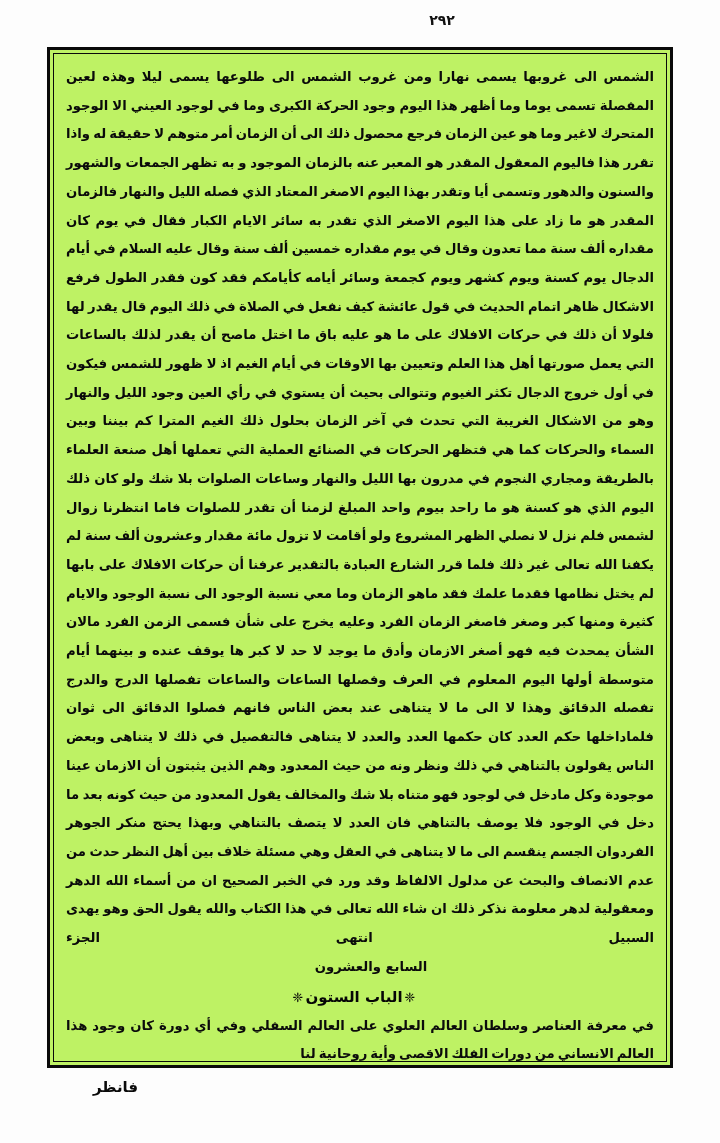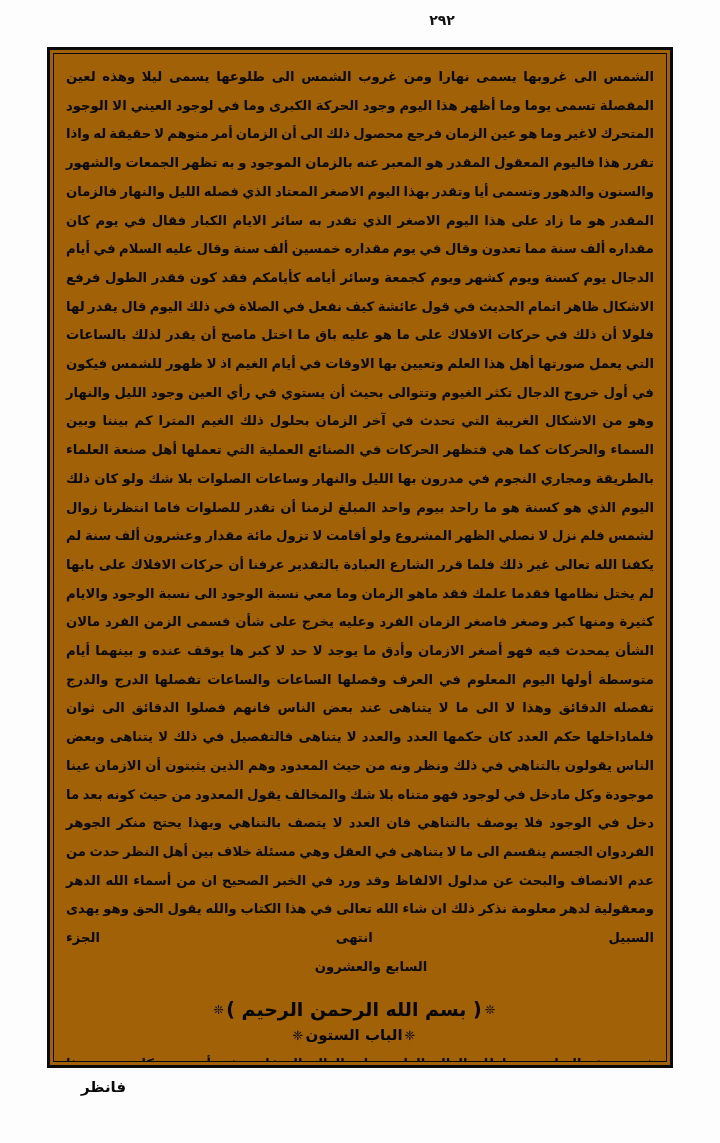--- a/index.html
+++ b/index.html
@@ -43,21 +43,21 @@
 
   
   .frame {
     position: absolute;
     left: 47px;
     top: 47px;
     width: 626px;
     height: 1021px;
     border: 3px solid #0a0a0a;
     box-sizing: border-box;
-    background: #a16207;
+    background: #bef264;
   }
   .frame-inner {
     position: absolute;
     inset: 3px;
     border: 1px solid #0a0a0a;
     box-sizing: border-box;
     padding: 9px 12px 6px 12px;
     overflow: hidden;
   }
 
@@ -131,21 +131,21 @@
     font-size: 13.2px;
     line-height: 28px;
     letter-spacing: -0.9px;
     word-spacing: -1.5px;
     font-weight: 600;
   }
 
   
   .catchword {
     position: absolute;
-    left: 0;
+    left: 12px;
     top: 1077px;
     width: 631px;
     direction: rtl;
     text-align: right;
     padding-right: 0;
   }
   .catchword span {
     display: inline-block;
     transform: translateX(-505px);
     font-family: "DejaVu Sans", sans-serif;
@@ -165,25 +165,20 @@
 
   <div class="frame">
     <div class="frame-inner">
 
       <div class="prose">
         <p>الشمس الى غروبها يسمى نهارا ومن غروب الشمس الى طلوعها يسمى ليلا وهذه لعين المفصلة تسمى يوما وما أظهر هذا اليوم وجود الحركة الكبرى وما في لوجود العيني الا الوجود المتحرك لاغير وما هو عين الزمان فرجع محصول ذلك الى أن الزمان أمر متوهم لا حقيقة له واذا تقرر هذا فاليوم المعقول المقدر هو المعبر عنه بالزمان الموجود و به تظهر الجمعات والشهور والسنون والدهور وتسمى أيا وتقدر بهذا اليوم الاصغر المعتاد الذي فصله الليل والنهار فالزمان المقدر هو ما زاد على هذا اليوم الاصغر الذي تقدر به سائر الايام الكبار فقال في يوم كان مقداره ألف سنة مما تعدون وقال في يوم مقداره خمسين ألف سنة وقال عليه السلام في أيام الدجال يوم كسنة ويوم كشهر ويوم كجمعة وسائر أيامه كأيامكم فقد كون فقدر الطول فرفع الاشكال ظاهر اتمام الحديث في قول عائشة كيف نفعل في الصلاة في ذلك اليوم قال يقدر لها فلولا أن ذلك في حركات الافلاك على ما هو عليه باق ما اختل ماصح أن يقدر لذلك بالساعات التي يعمل صورتها أهل هذا العلم وتعيين بها الاوقات في أيام الغيم اذ لا ظهور للشمس فيكون في أول خروج الدجال تكثر الغيوم وتتوالى بحيث أن يستوي في رأي العين وجود الليل والنهار وهو من الاشكال الغريبة التي تحدث في آخر الزمان بحلول ذلك الغيم المترا كم بيننا وبين السماء والحركات كما هي فتظهر الحركات في الصنائع العملية التي تعملها أهل صنعة العلماء بالطريقة ومجاري النجوم في مدرون بها الليل والنهار وساعات الصلوات بلا شك ولو كان ذلك اليوم الذي هو كسنة هو ما راحد بيوم واحد المبلغ لزمنا أن تقدر للصلوات فاما انتظرنا زوال لشمس فلم نزل لا نصلي الظهر المشروع ولو أقامت لا تزول مائة مقدار وعشرون ألف سنة لم يكفنا الله تعالى غير ذلك فلما قرر الشارع العبادة بالتقدير عرفنا أن حركات الافلاك على بابها لم يختل نظامها فقدما علمك فقد ماهو الزمان وما معي نسبة الوجود الى نسبة الوجود والايام كثيرة ومنها كبر وصغر فاصغر الزمان الفرد وعليه يخرج على شأن فسمى الزمن الفرد مالان الشأن يمحدث فيه فهو أصغر الازمان وأدق ما يوجد لا حد لا كبر ها يوقف عنده و بينهما أيام متوسطة أولها اليوم المعلوم في العرف وفصلها الساعات والساعات تفصلها الدرج والدرج تفصله الدقائق وهذا لا الى ما لا يتناهى عند بعض الناس فانهم فصلوا الدقائق الى ثوان فلماداخلها حكم العدد كان حكمها العدد والعدد لا يتناهى فالتفصيل في ذلك لا يتناهى وبعض الناس يقولون بالتناهي في ذلك ونظر ونه من حيث المعدود وهم الذين يثبتون أن الازمان عينا موجودة وكل مادخل في لوجود فهو متناه بلا شك والمخالف يقول المعدود من حيث كونه بعد ما دخل في الوجود فلا يوصف بالتناهي فان العدد لا يتصف بالتناهي وبهذا يحتج منكر الجوهر الفردوان الجسم ينقسم الى ما لا يتناهى في العقل وهي مسئلة خلاف بين أهل النظر حدث من عدم الانصاف والبحث عن مدلول الالفاظ وقد ورد في الخبر الصحيح ان من أسماء الله الدهر ومعقولية لدهر معلومة نذكر ذلك ان شاء الله تعالى في هذا الكتاب والله يقول الحق وهو يهدى السبيل انتهى الجزء</p>
       </div>
 
       <div class="tail-line">السابع والعشرون</div>
 
-      <div class="basmala-wrap">
-        <div class="basmala">
-          <span class="star">❊</span><span>( بسم الله الرحمن الرحيم )</span><span class="star">❊</span>
-        </div>
-      </div>
 
       <div class="chapter-title">
         <span class="deco">❈</span><span>الباب الستون</span><span class="deco">❈</span>
       </div>
 
       <div class="chapter-desc">في معرفة العناصر وسلطان العالم العلوي على العالم السفلي وفي أي دورة كان وجود هذا العالم الانساني من دورات الفلك الاقصى وأية روحانية لنا</div>
 
     </div>
   </div>
 

